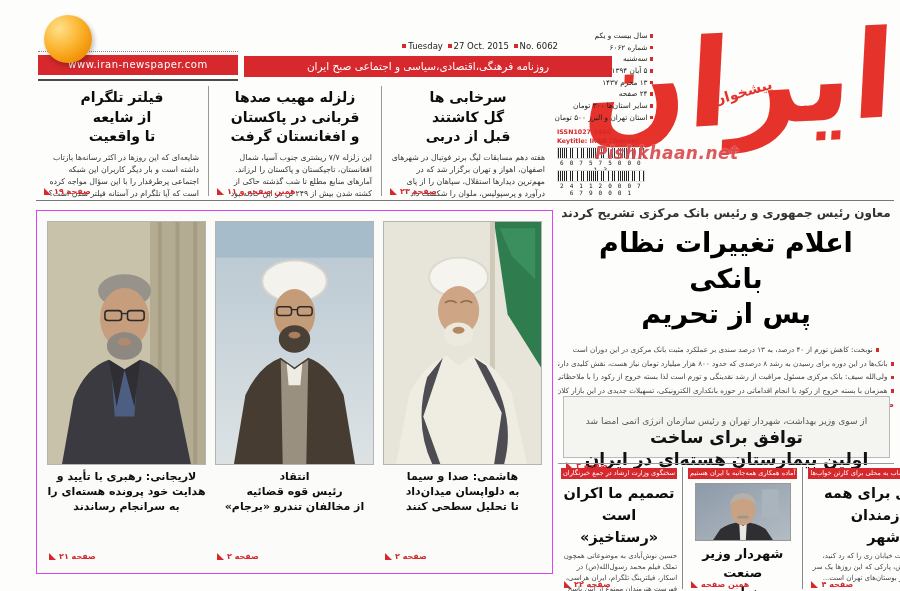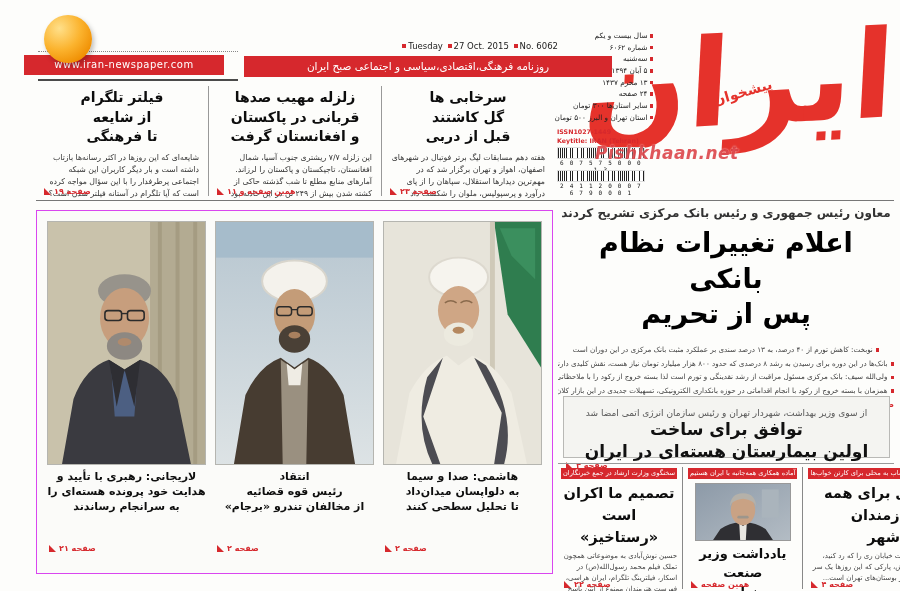--- a/index.html
+++ b/index.html
@@ -7,21 +7,21 @@
   #page { position:relative; width:900px; height:591px; background:#fdfdfb; overflow:hidden;
           font-family:"DejaVu Sans", sans-serif; color:#1a1a1a; }
   .fa { direction:rtl; }
   .ltr { direction:ltr; }
 
   
   #sun { position:absolute; left:44px; top:15px; width:48px; height:48px; border-radius:50%;
          background: radial-gradient(circle at 32% 28%, #ffe08a 0%, #fbb32e 45%, #ef8d00 80%, #d97700 100%);
          box-shadow: 2px 3px 5px rgba(0,0,0,0.25); z-index:5; }
   #dotted-rule { position:absolute; left:38px; top:51px; width:200px; border-top:1px dotted #888; }
-  #urlbar { position:absolute; left:24px; top:55px; width:200px; height:20px; background:#d6282d;
+  #urlbar { position:absolute; left:38px; top:55px; width:200px; height:20px; background:#d6282d;
             color:#fff; font-size:10px; line-height:20px; text-align:center; letter-spacing:0.5px; z-index:4;}
   #url-underline { position:absolute; left:38px; top:79px; width:200px; border-top:2px solid #4a4a4a; }
   #dateline { position:absolute; left:338px; top:41px; width:220px; font-size:8.5px; color:#222;
               text-align:right; }
   .rsq { display:inline-block; width:4px; height:4px; background:#d6282d; margin:0 2px 1px 2px; }
   #sloganbar { position:absolute; left:244px; top:56px; width:368px; height:21px; background:#d6282d;
                color:#fff; font-size:10.5px; line-height:21px; text-align:center; }
 
   #masthead { position:absolute; right:6px; top:-14px; width:252px; height:200px; text-align:center; }
   #logo-text { font-size:122px; font-weight:bold; color:#e5322b; line-height:190px;
@@ -54,36 +54,36 @@
   #hrule { position:absolute; left:36px; top:200px; width:858px; border-top:1px solid #777; }
 
   
   #photobox { position:absolute; left:36px; top:210px; width:517px; height:364px;
               border:1px solid #d946ef; background:#fbfbf9; padding:10px 10px 8px; display:flex; gap:9px; }
   .pcell { flex:1; position:relative; display:flex; flex-direction:column; }
   .pimg { height:244px; border:1px solid #b5b5b0; overflow:hidden; background:#ddd; }
   .pimg svg { width:100%; height:100%; display:block; }
   .pcap { margin-top:5px; text-align:center; font-weight:bold; font-size:11px; line-height:1.35;
           color:#0e0e0e; }
-  .pcell .pageref { bottom:12px; left:2px; }
+  .pcell .pageref { bottom:4px; left:2px; }
 
   
   #lead { position:absolute; left:558px; top:206px; width:336px; }
   #lead .kicker { text-align:center; font-size:12px; color:#333; font-weight:bold; margin-bottom:5px; }
   #lead .headline { font-size:27px; font-weight:800; text-align:center; line-height:1.32; color:#000000;
                     letter-spacing:-0.5px; }
   #lead .bullets { margin-top:11px; overflow:hidden; }
   #lead .bline { font-size:7.2px; color:#444; line-height:1.9; white-space:nowrap; text-align:center;
                  direction:rtl; }
   #lead .bline .sq { display:inline-block; width:3.5px; height:3.5px; background:#d6282d; margin-left:3px; }
   #lead .pageref { position:static; margin-top:2px; width:fit-content; }
 
   
   #hospital { position:absolute; left:563px; top:396px; width:327px; height:62px; border:1px solid #b9b9b6;
-              background:#f4f4f1; text-align:center; padding-top:11px; }
+              background:#f4f4f1; text-align:center; padding-top:19px; }
   #hospital .kicker { font-size:9px; color:#555; }
   #hospital .htitle { font-size:17px; font-weight:bold; line-height:1.3; color:#111; }
   #hospital .pageref { bottom:-13px; left:2px; }
 
   #bdiv { position:absolute; left:558px; top:463px; width:336px; border-top:1px solid #999; }
 
   
   #bottom { position:absolute; left:556px; top:467px; width:340px; height:122px; display:flex; }
   .bcol { flex:1; position:relative; padding:1px 5px 12px; }
   .bcol + .bcol { border-left:1px solid #888; }
@@ -170,21 +170,21 @@
   <div id="barcode2" class="barcode">
     <div class="bars"></div>
     <div class="bdigits">2 4 1 1 2 0 0 0 7 6 7 9 0 0 0 1</div>
   </div>
 
   <div id="topstories">
     <div class="tstory fa">
       <div class="t-title">
         <div>فیلتر تلگرام</div>
         <div>از شایعه</div>
-        <div>تا فرهنگی</div>
+        <div>تا واقعیت</div>
       </div>
       <div class="t-body">شایعه‌ای که این روزها در اکثر رسانه‌ها بازتاب داشته است و بار دیگر کاربران این شبکه اجتماعی پرطرفدار را با این سؤال مواجه کرده است که آیا تلگرام در آستانه فیلتر شدن است؟</div>
       <div class="pageref">
           <span>صفحه ۱۹</span>
           <span class="flag-icon"></span>
         </div>
     </div>
     <div class="tstory fa">
       <div class="t-title">
         <div>زلزله مهیب صدها</div>
@@ -366,21 +366,21 @@
           <rect width="100" height="60" fill="url(#g4)"></rect>
           <rect x="70" y="6" width="18" height="30" fill="#aab4bc"></rect>
           <path d="M18,60 L26,48 Q36,42 46,41 L50,44 L54,41 Q64,42 74,48 L82,60 Z" fill="#2f2f33"></path>
           <path d="M46,42 L50,45 L54,42 L53,60 L47,60 Z" fill="#e9e7e2"></path>
           <ellipse cx="50" cy="28" rx="13" ry="16" fill="#c9a284"></ellipse>
           <path d="M36,26 Q36,10 50,10 Q64,10 64,26 Q64,18 50,16 Q36,18 36,26 Z" fill="#b5b1a9"></path>
           <rect x="44" y="34" width="12" height="3" rx="1.5" fill="#9d968c"></rect>
         </svg>
       </div>
       <div class="btitle sz2">
-        <div>یادداشت وزیر صنعت</div>
+        <div>شهردار وزیر صنعت</div>
         <div>برزیل در «ایران»</div>
       </div>
       <div class="pageref">
           <span>همین صفحه</span>
           <span class="flag-icon"></span>
         </div>
     </div>
     <div class="bcol fa">
       <div class="blabel">بوستان‌ها پس از انتصاب به محلی برای کارتن خواب‌ها</div>
       <div class="btitle sz1">

